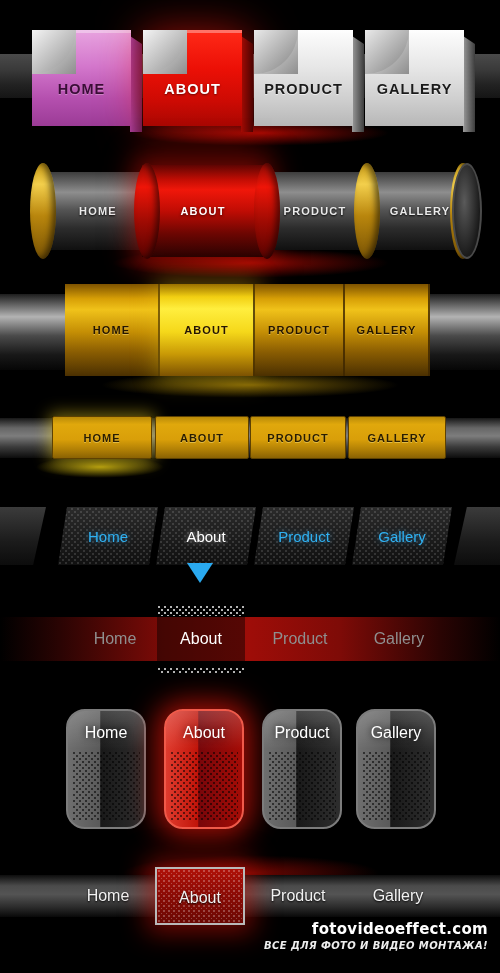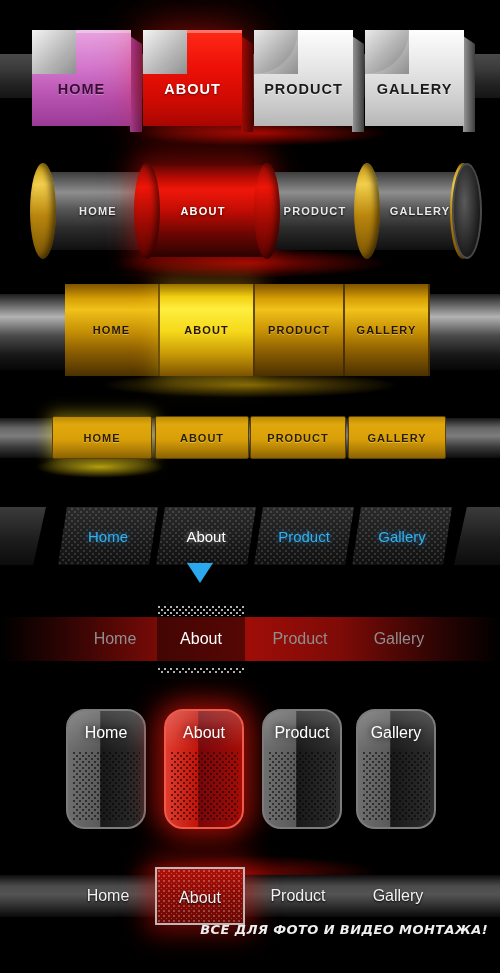--- a/index.html
+++ b/index.html
@@ -250,21 +250,21 @@
   }
   #i8-about .tex{ position:absolute; inset:0; }
   #i8-about .lab{ position:relative; z-index:2; }
   .redglow8{ position:absolute; left:120px; top:0; width:260px; height:36px;
     background:radial-gradient(ellipse at center, rgba(200,12,4,.55), rgba(0,0,0,0) 70%); }
 
   
   #watermark{ position:absolute; right:8px; top:920px; text-align:right; }
   #wm-site{ font-size:15px; font-weight:700; color:#fff; letter-spacing:.3px;
     font-family:"DejaVu Sans", sans-serif; }
-  #wm-tag{ font-size:13px; font-weight:700; color:#eee; letter-spacing:.4px;
+  #wm-tag{ font-size:10px; font-weight:700; color:#eee; letter-spacing:.4px;
     font-family:"DejaVu Sans", sans-serif; margin-top:2px; font-style:italic;margin-left:17px; }
 </style>
 </head>
 <body>
 
 <div class="stage">
 
   <div class="row" id="row1">
     <div class="railbar"></div>
     <div class="glowred"></div>
@@ -485,16 +485,17 @@
     </div>
     <div class="i8" style="left:250px; width:96px;">
       <span>Product</span>
     </div>
     <div class="i8" style="left:350px; width:96px;">
       <span>Gallery</span>
     </div>
   </div>
 
   <div id="watermark">
+    <div id="wm-site">fotovideoeffect.com</div>
     <div id="wm-tag">ВСЕ ДЛЯ ФОТО И ВИДЕО МОНТАЖА!</div>
   </div>
 
 </div>
 
 </body></html>

